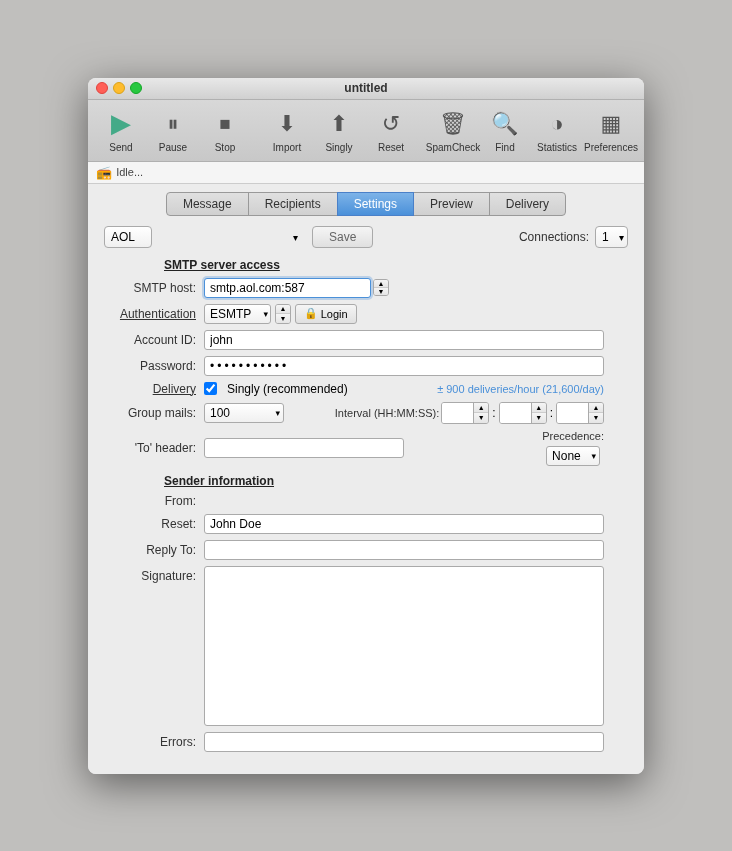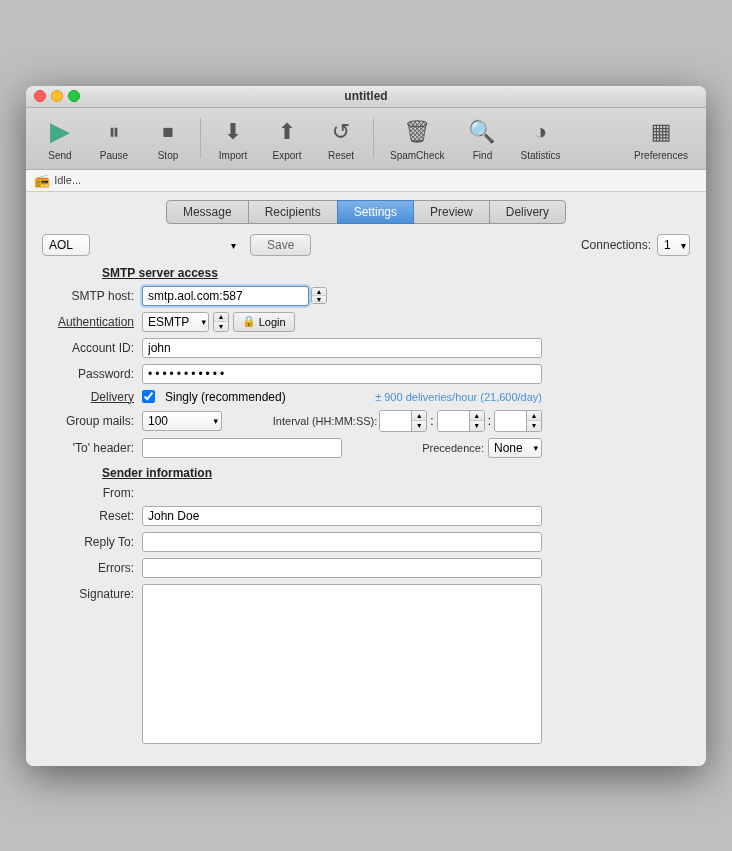--- a/index.html
+++ b/index.html
@@ -6,21 +6,21 @@
     body {
       background: #c0bfbd;
       font-family: -apple-system, 'Lucida Grande', sans-serif;
       font-size: 12px;
       display: flex;
       justify-content: center;
       align-items: center;
       min-height: 100vh;
     }
     .window {
-      width: 680px;
+      width: 556px;
       background: #ececec;
       border-radius: 8px;
       box-shadow: 0 10px 40px rgba(0,0,0,0.5);
       overflow: hidden;
     }
     .titlebar {
       background: linear-gradient(to bottom, #e8e8e8, #d0d0d0);
       height: 22px;
       display: flex;
       align-items: center;
@@ -310,20 +310,21 @@
       align-items: center;
       margin-left: auto;
       gap: 2px;
     }
     .interval-label { font-size: 11px; color: #333; }
     .precedence-row {
       display: flex;
       align-items: center;
       margin-left: auto;
       gap: 4px;
+      flex-direction: column;
     }
     .precedence-label { font-size: 11px; color: #333; }
     .precedence-select {
       padding: 2px 18px 2px 5px;
       border: 1px solid #aaa;
       border-radius: 3px;
       background: linear-gradient(to bottom, #fff, #f0f0f0);
       font-size: 12px;
       appearance: none;
       -webkit-appearance: none;
@@ -416,21 +417,21 @@
       <div class="icon" style="font-size:22px; color:#555;">⏹</div>
       <span class="label">Stop</span>
     </div>
     <div class="toolbar-sep"></div>
     <div class="toolbar-btn">
       <div class="icon" style="font-size:22px; color:#555;">⬇</div>
       <span class="label">Import</span>
     </div>
     <div class="toolbar-btn">
       <div class="icon" style="font-size:22px; color:#555;">⬆</div>
-      <span class="label">Export</span>
+      <span class="label">Singly</span>
     </div>
     <div class="toolbar-btn">
       <div class="icon" style="font-size:22px; color:#555;">↺</div>
       <span class="label">Reset</span>
     </div>
     <div class="toolbar-sep"></div>
     <div class="toolbar-btn">
       <div class="icon" style="font-size:22px; color:#555;">🗑</div>
       <span class="label">SpamCheck</span>
     </div>
@@ -607,23 +608,23 @@
     <div class="form-row">
       <label class="form-label">Reset:</label>
       <input type="text" class="form-input" style="max-width: 400px;" value="John Doe">
     </div>
 
     <div class="form-row">
       <label class="form-label">Reply To:</label>
       <input type="text" class="form-input" style="max-width: 400px;">
     </div>
 
-    <div class="form-row">
-      <label class="form-label">Errors:</label>
-      <input type="text" class="form-input" style="max-width: 400px;">
-    </div>
-
     <div class="form-row" style="align-items:flex-start;">
       <label class="form-label" style="padding-top:3px;">Signature:</label>
       <textarea class="signature-textarea" style=""></textarea>
     </div>
+
+    <div class="form-row">
+      <label class="form-label">Errors:</label>
+      <input type="text" class="form-input" style="max-width: 400px;">
+    </div>
   </div>
 </div>
 
 </body></html>

